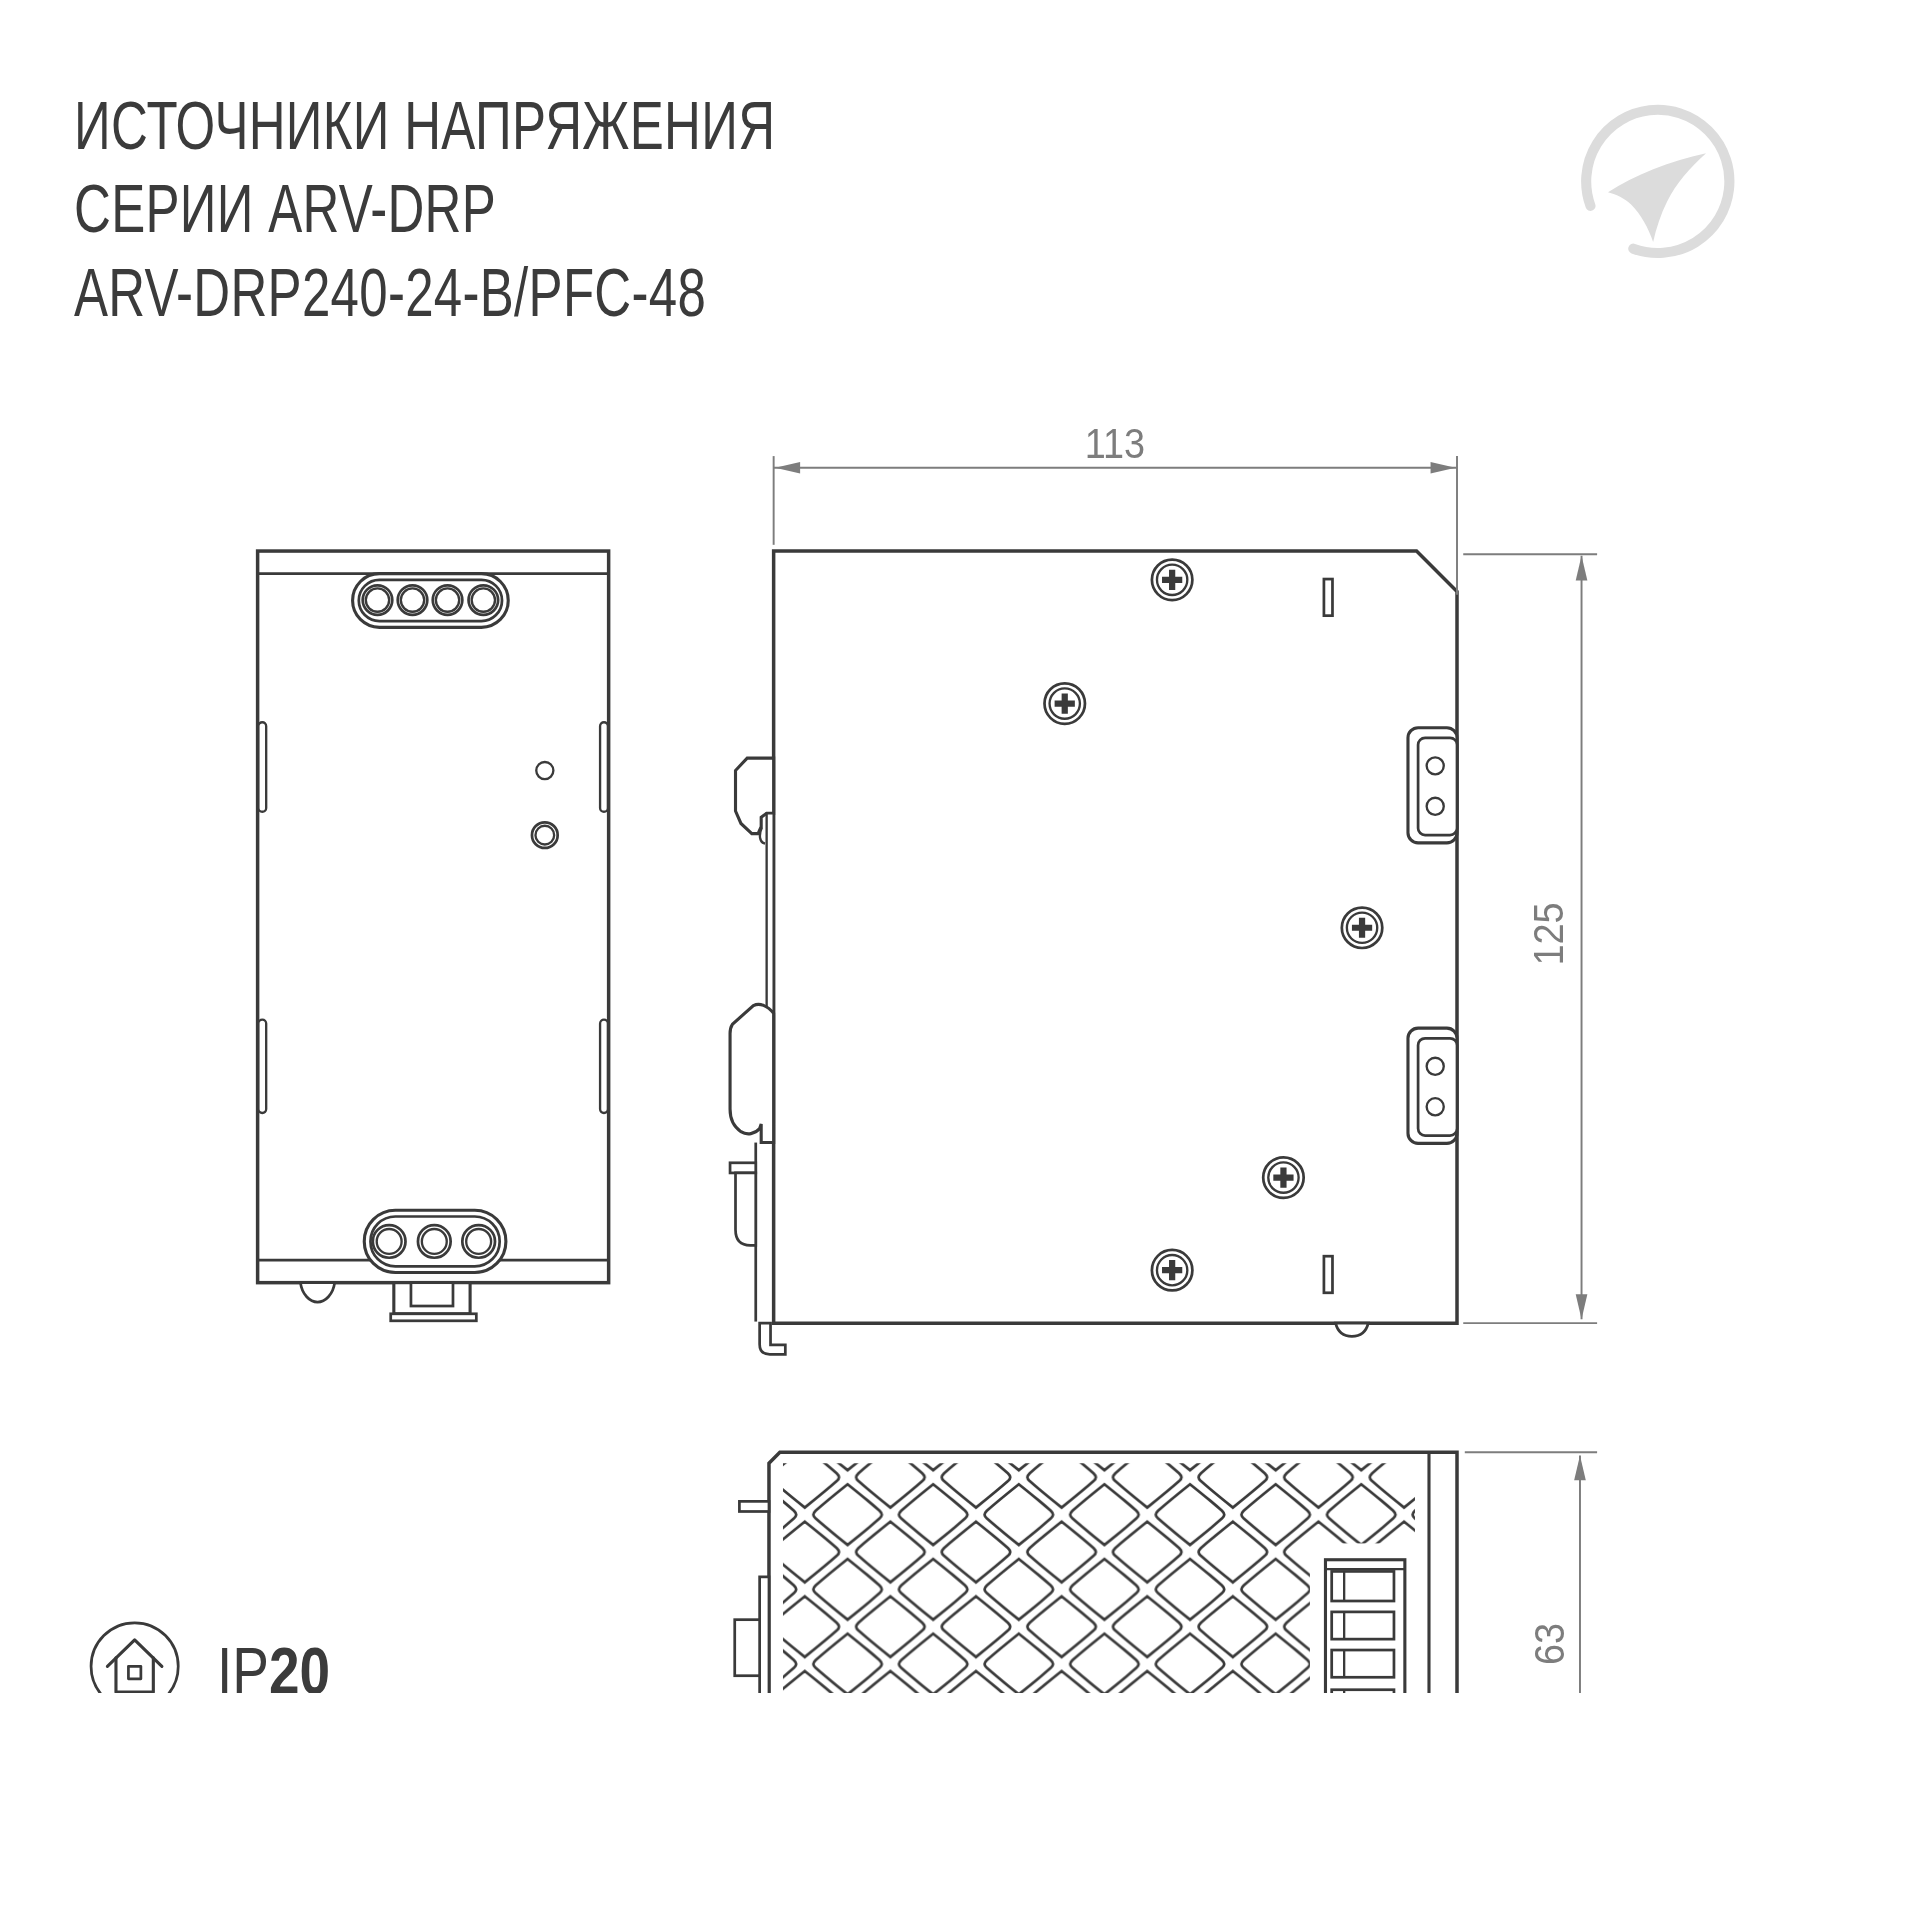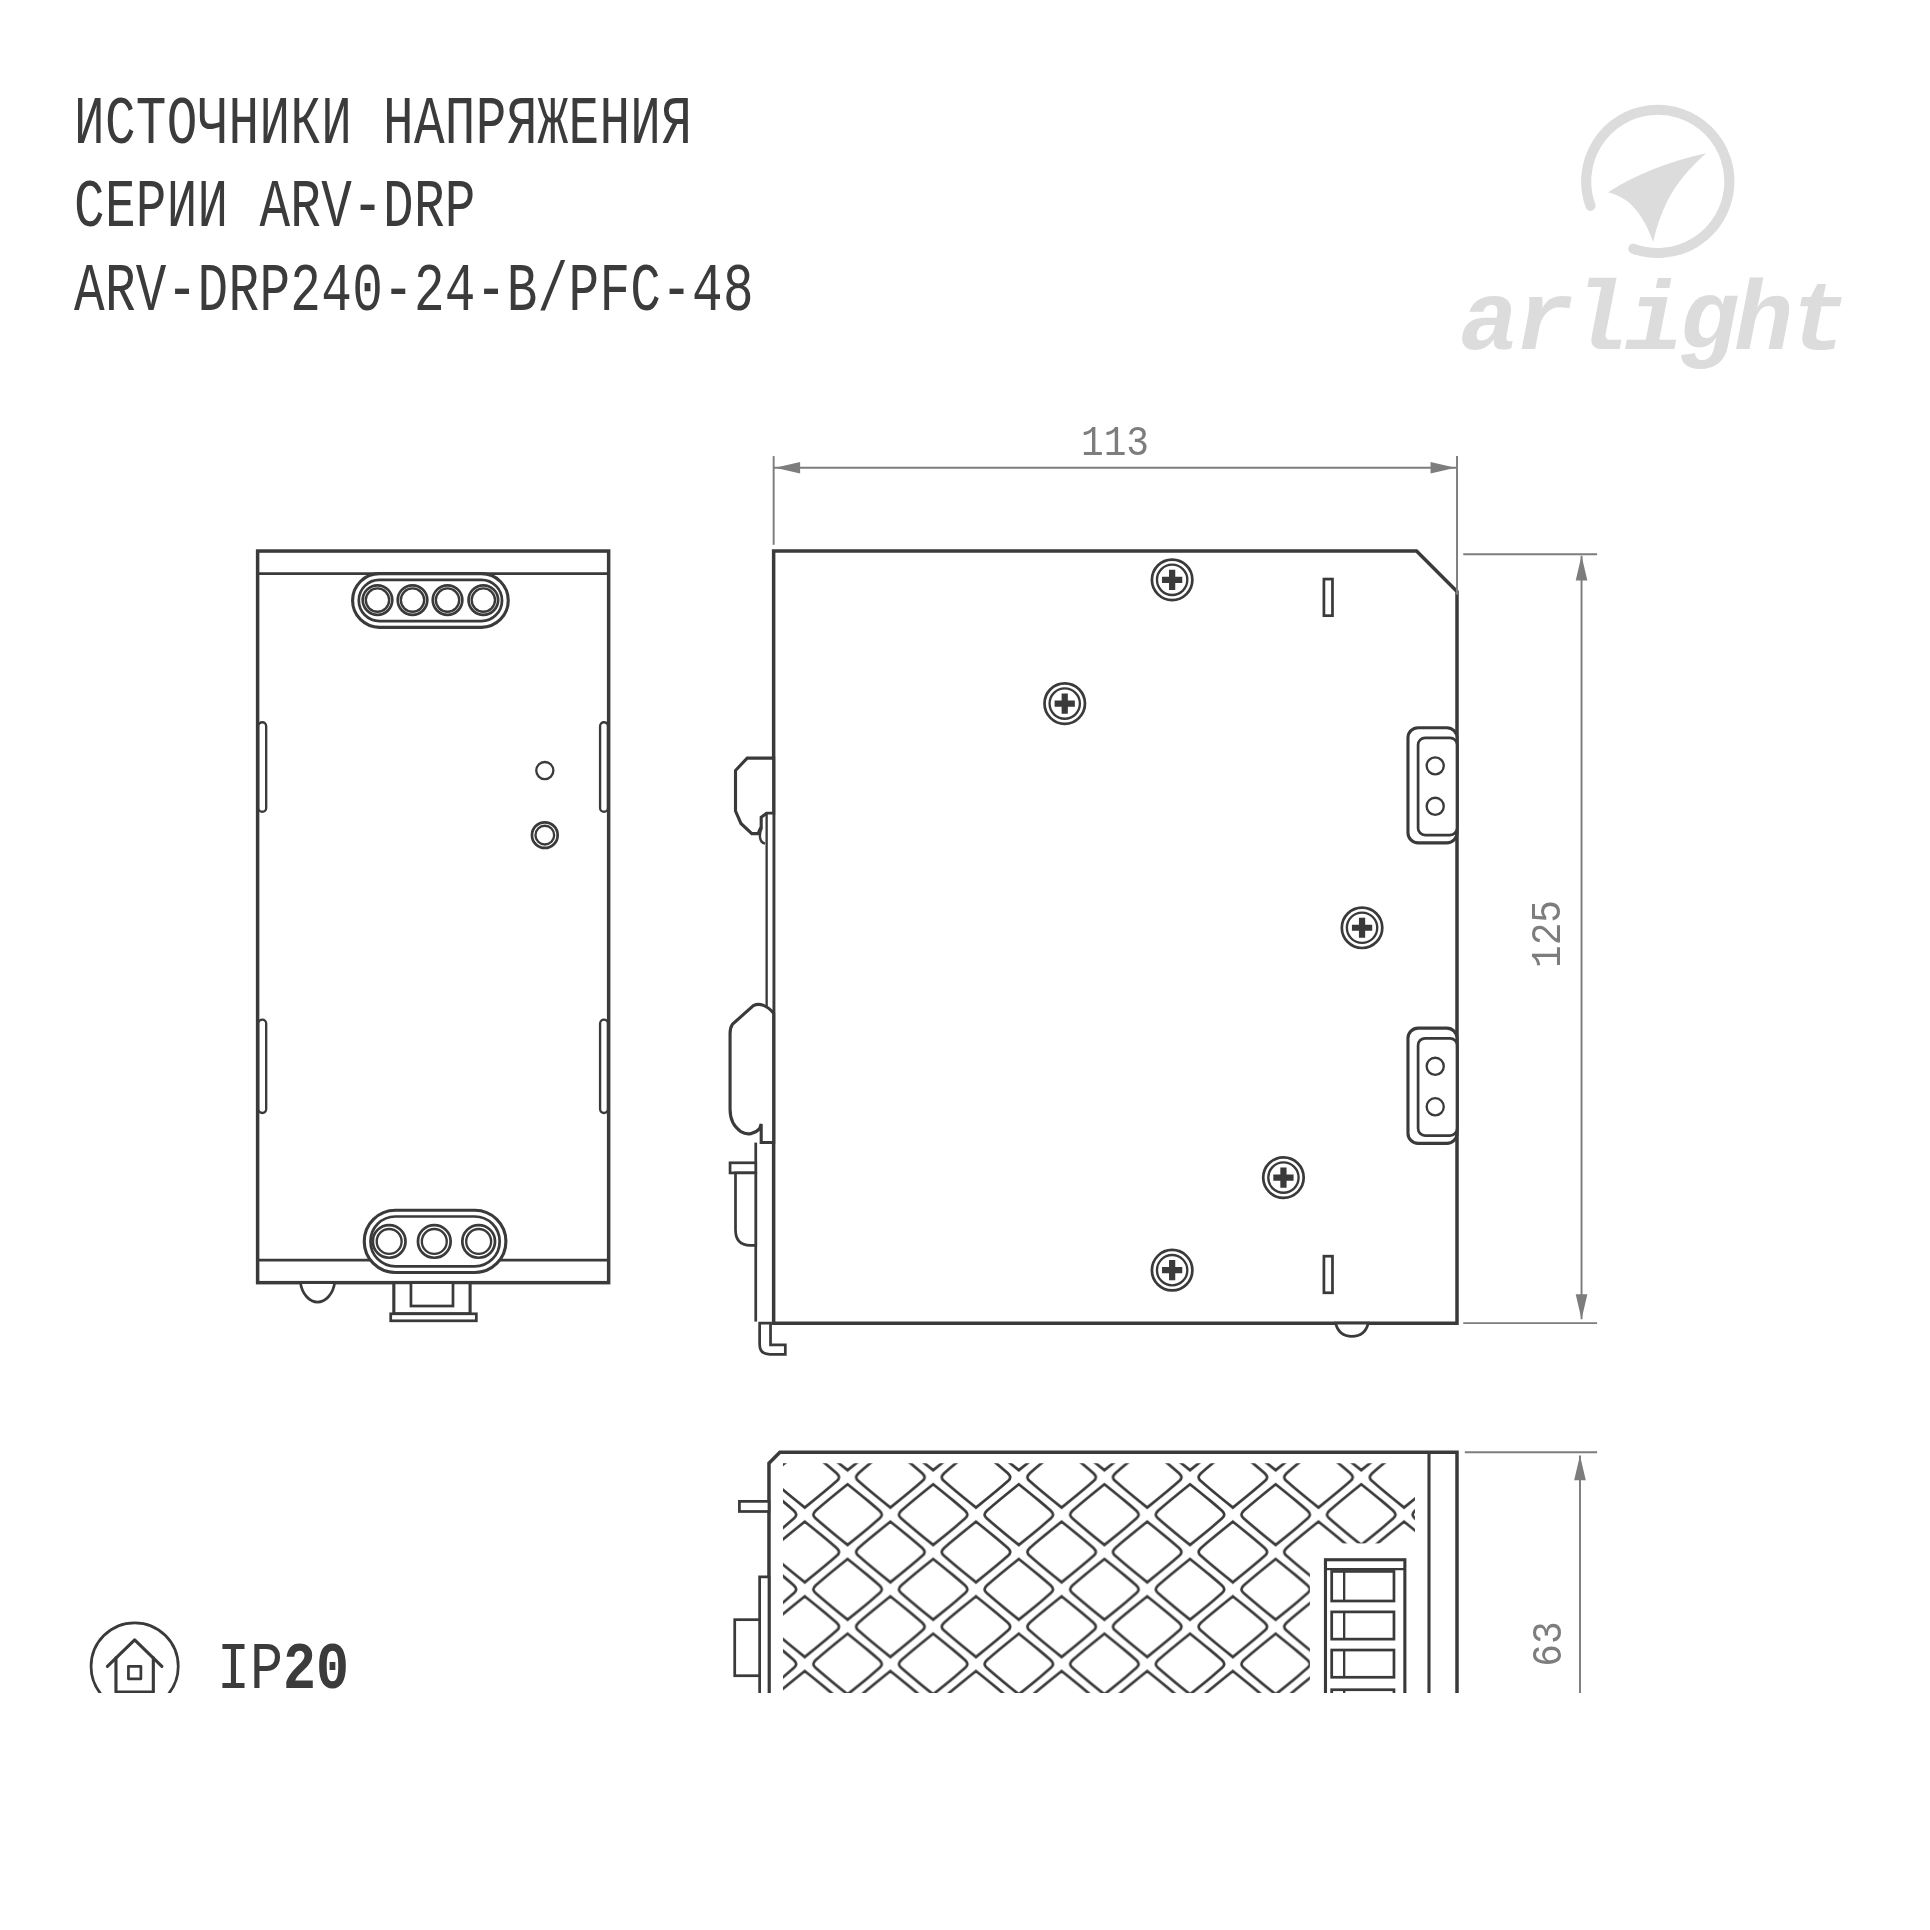--- a/index.html
+++ b/index.html
@@ -1,17 +1,17 @@
 <!DOCTYPE html>
 <html style="font-size:12.5px"><head>
 <meta charset="utf-8">
 <style>
   html,body{margin:0;padding:0;background:#fff;}
   .page{position:relative;width:1931px;height:1693px;background:#ffffff;overflow:hidden;
-        font-family:Liberation Mono, monospace;}
+        font-family:Liberation Sans, sans-serif;}
   svg.drawing{position:absolute;left:0;top:0;}
   
   .ln{stroke:#3a3a3a;fill:none;}
   .lnw{stroke:#3a3a3a;fill:#ffffff;}
   .fillw{fill:#ffffff;stroke:none;}
   .dim{stroke:#7d7d7d;fill:none;stroke-width:2.5;}
   .dimfill{fill:#7d7d7d;stroke:none;}
   .logo-gray{fill:#dcdcdc;stroke:none;}
   .logo-arc{stroke:#dcdcdc;fill:none;}
   
@@ -33,21 +33,20 @@
 <body>
 
 <div class="page">
 
   <div>
     <div class="title-line" style="top:86px">ИСТОЧНИКИ НАПРЯЖЕНИЯ</div>
     <div class="title-line" style="top:169px">СЕРИИ ARV-DRP</div>
     <div class="title-line" style="top:253px">ARV-DRP240-24-B/PFC-48</div>
   </div>
 
-  <div class="brand-text">arlight</div>
 
   <svg class="drawing" width="1931" height="1931" viewBox="0 0 2481 2481">
 
     <defs>
       <pattern id="grille" x="1006" y="1876" width="110" height="96" patternUnits="userSpaceOnUse">
         <g fill="none" stroke="#3a3a3a" stroke-width="3.5">
           <path d="M28,22 m0,-39 c10,8 32,26 41,34 c4,4 4,6 0,10 c-9,8 -31,26 -41,34 c-10,-8 -32,-26 -41,-34 c-4,-4 -4,-6 0,-10 c9,-8 31,-26 41,-34 z"></path>
           <path d="M138,22 m0,-39 c10,8 32,26 41,34 c4,4 4,6 0,10 c-9,8 -31,26 -41,34 c-10,-8 -32,-26 -41,-34 c-4,-4 -4,-6 0,-10 c9,-8 31,-26 41,-34 z"></path>
           <path d="M28,118 m0,-39 c10,8 32,26 41,34 c4,4 4,6 0,10 c-9,8 -31,26 -41,34 c-10,-8 -32,-26 -41,-34 c-4,-4 -4,-6 0,-10 c9,-8 31,-26 41,-34 z"></path>
           <path d="M138,118 m0,-39 c10,8 32,26 41,34 c4,4 4,6 0,10 c-9,8 -31,26 -41,34 c-10,-8 -32,-26 -41,-34 c-4,-4 -4,-6 0,-10 c9,-8 31,-26 41,-34 z"></path>

